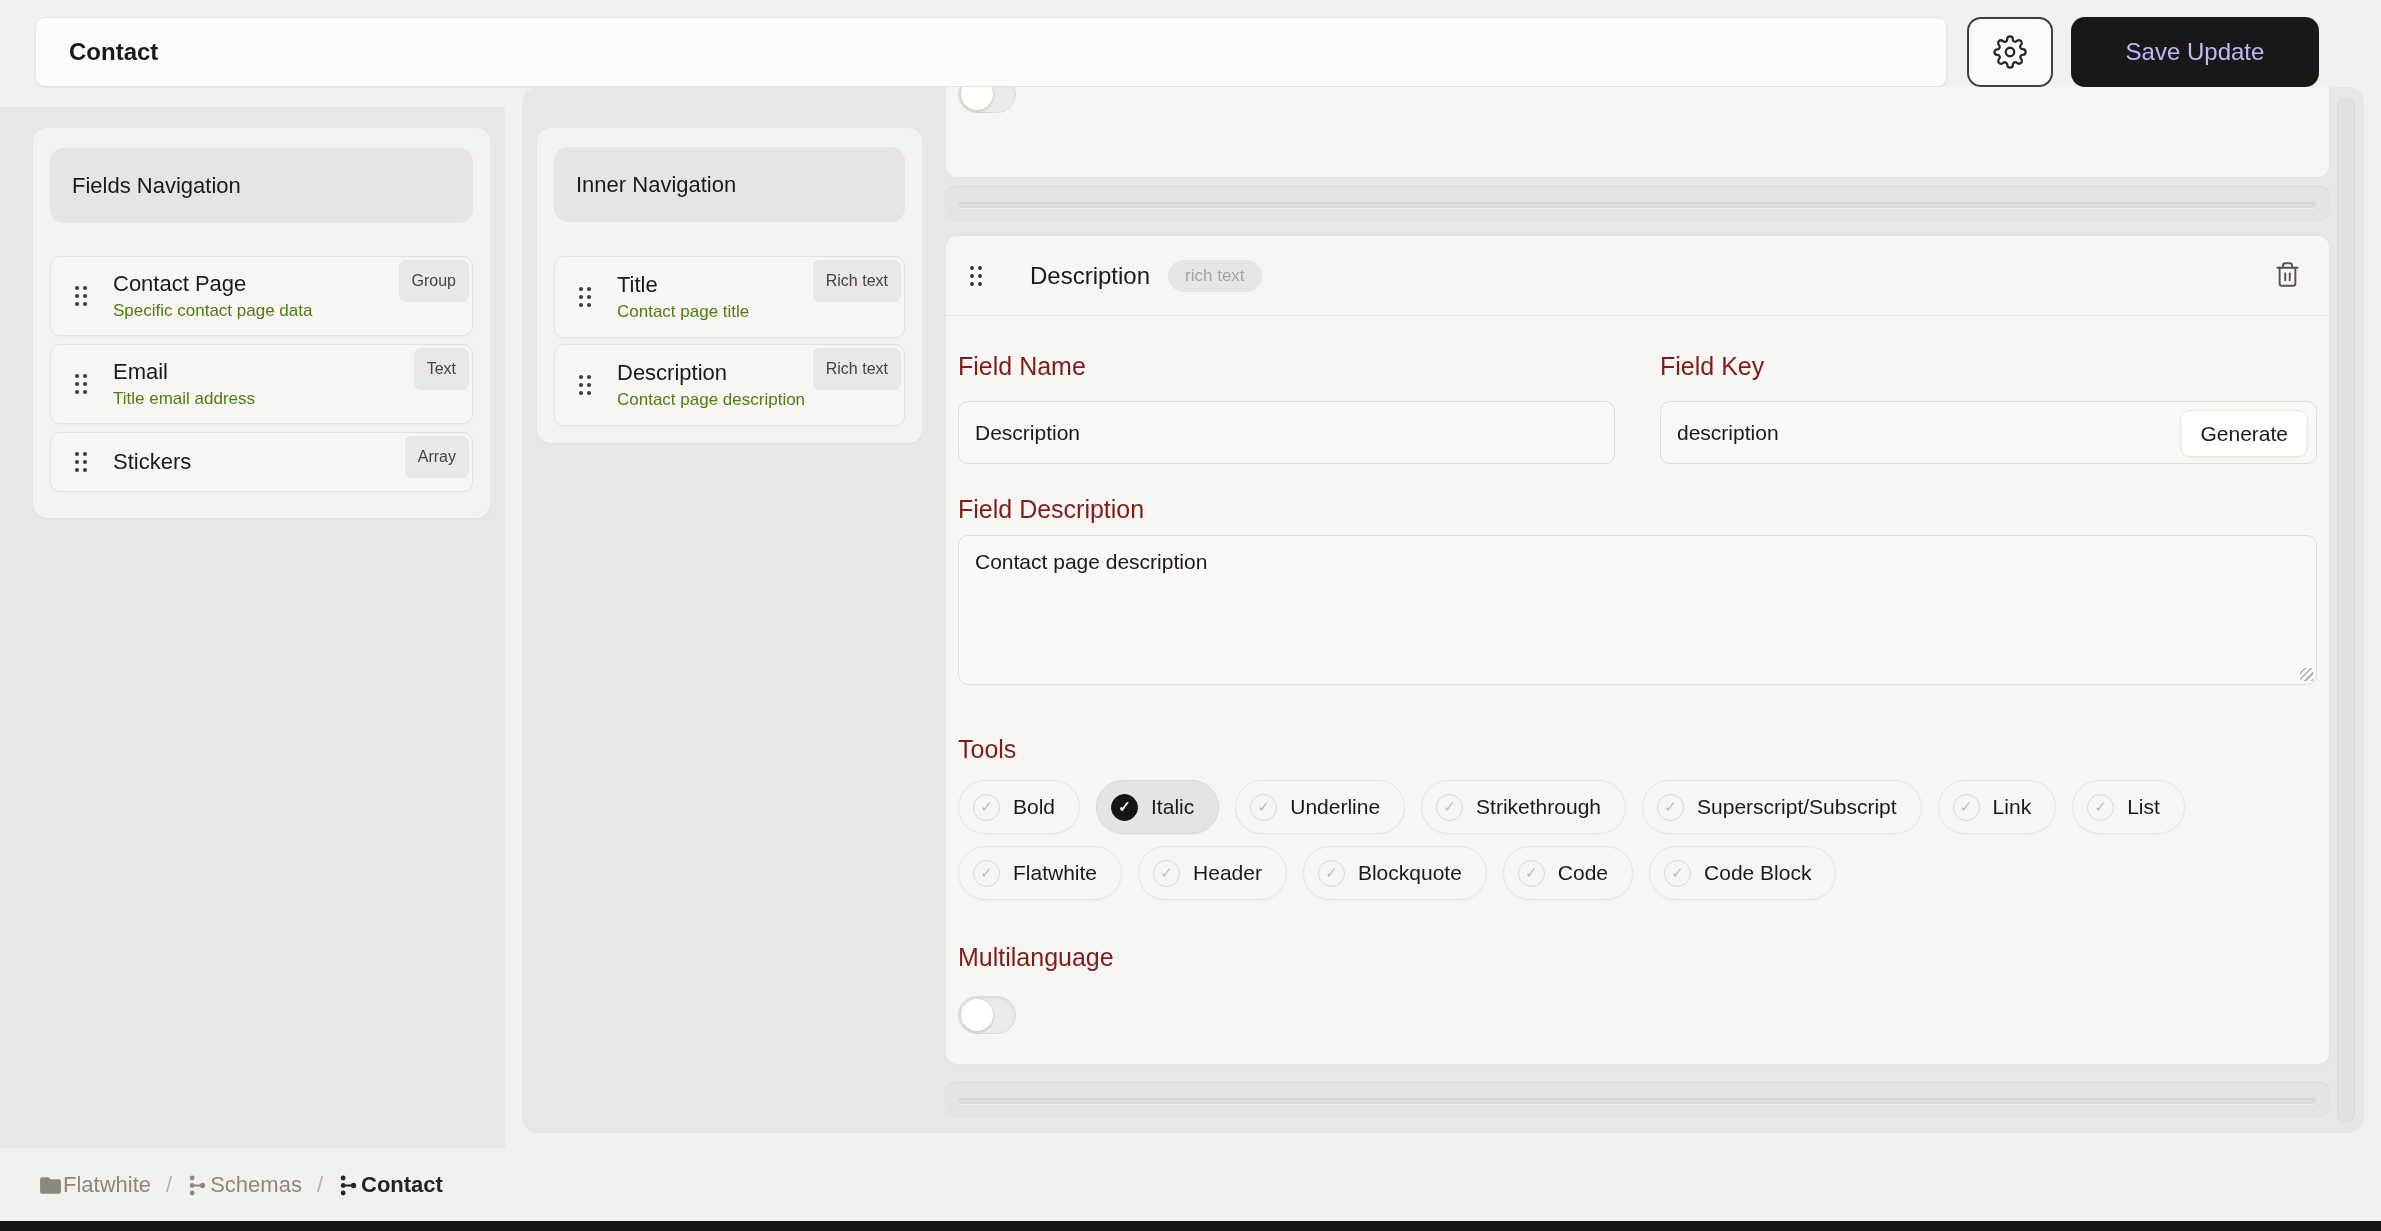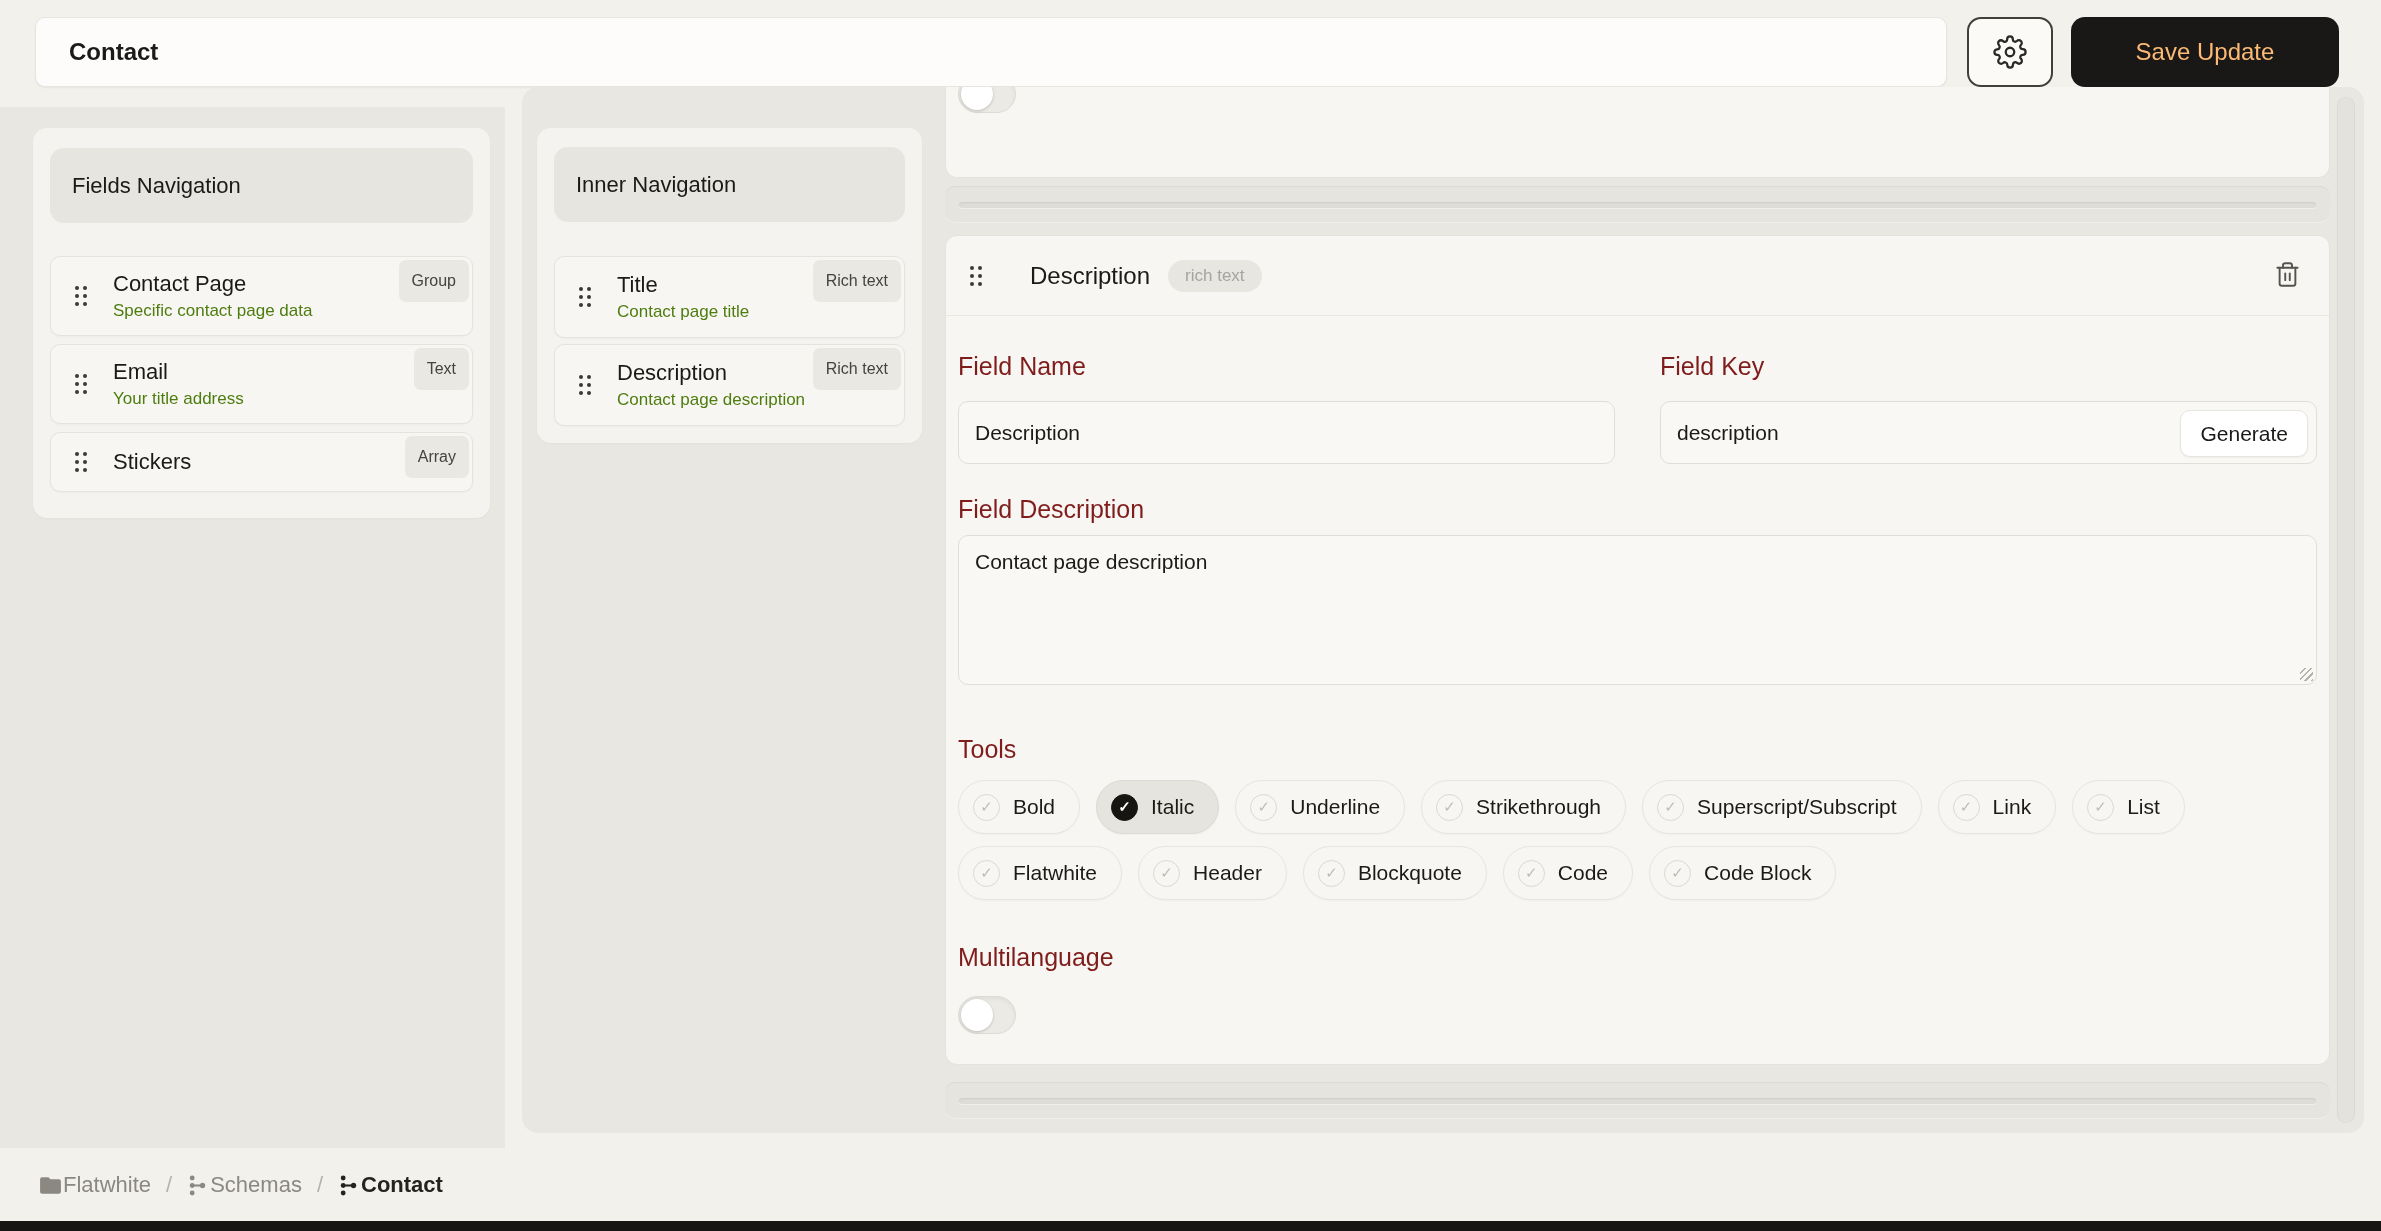--- a/index.html
+++ b/index.html
@@ -16,22 +16,22 @@
     background:#fdfcfa; border:1px solid #e7e5e0; border-radius:10px;
     display:flex; align-items:center; padding:0 33px;
     font-size:24px; font-weight:700; box-shadow:0 1px 2px rgba(0,0,0,.05);
   }
   .icon-btn {
     position:absolute; left:1967px; top:17px; width:86px; height:70px;
     background:#fbfaf7; border:2px solid #403f3a; border-radius:14px;
     display:flex; align-items:center; justify-content:center; cursor:pointer;
   }
   .save-btn {
-    position:absolute; left:2071px; top:17px; width:268px; height:70px;
-    background:#191816; color:#fdba74; border:none; border-radius:14px;
+    position:absolute; left:2071px; top:17px; width:248px; height:70px;
+    background:#191816; color:#c4b5fd; border:none; border-radius:14px;
     font-size:24px; font-family:inherit; cursor:pointer;
   }
 
   
   .col1 { position:absolute; left:0; top:107px; width:505px; height:1041px; background:#e9e7e2; }
   .panel-card {
     position:absolute; left:33px; top:21px; width:457px;
     background:#f5f3ef; border-radius:14px; padding:20px 17px 18px;
     box-shadow:0 1px 2px rgba(0,0,0,.03);
   }
@@ -202,21 +202,21 @@
     <span class="drag-handle">
               <i></i>
               <i></i>
               <i></i>
               <i></i>
               <i></i>
               <i></i>
             </span>
     <div class="nav-item-text">
       <div class="nav-name">Email</div>
-      <div class="nav-desc">Your title address</div>
+      <div class="nav-desc">Title email address</div>
     </div>
     <span class="type-badge">Text</span>
   </div>
           <div class="nav-item" style="height: 60px;">
     <span class="drag-handle">
               <i></i>
               <i></i>
               <i></i>
               <i></i>
               <i></i>

